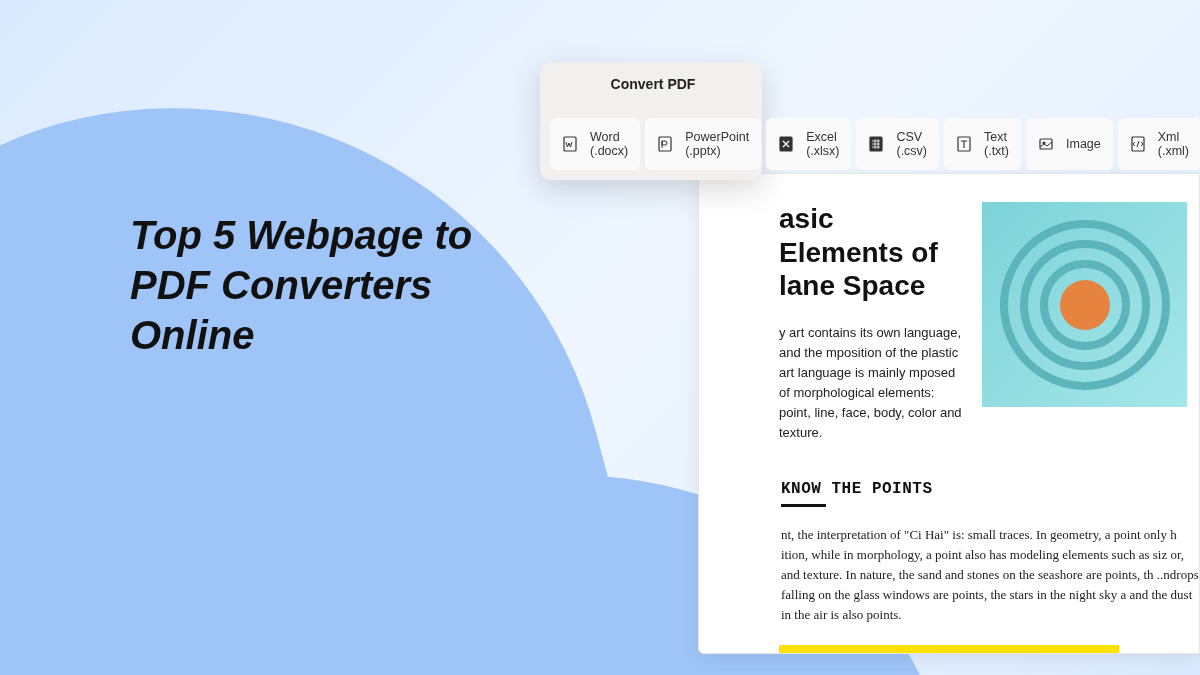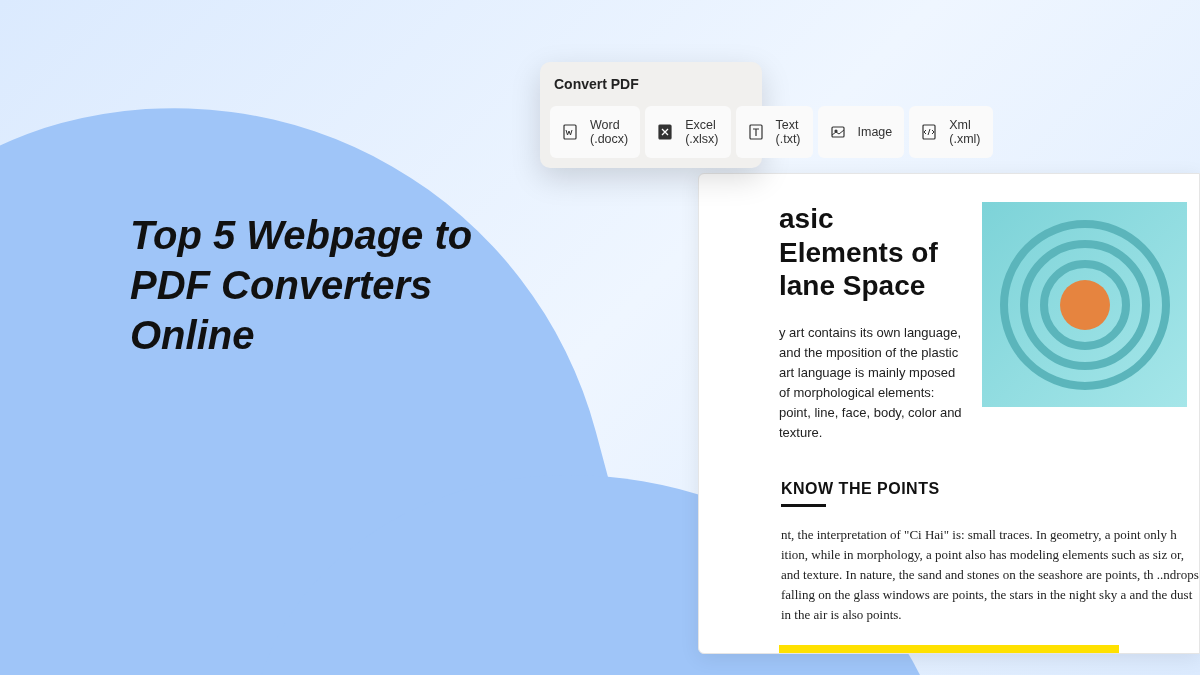--- a/index.html
+++ b/index.html
@@ -50,22 +50,23 @@
   background: #f1f0ee;
   border-radius: 10px;
   padding: 14px 10px 10px 10px;
   box-shadow: 0 10px 30px rgba(0,0,0,0.15);
   z-index: 5;
 }
 .panel-title {
   font-size: 14px;
   font-weight: 600;
   color: #222;
-  margin-bottom: 14px;
+  margin-bottom: 26px;
   padding-left: 4px;
+  text-align: center;
 }
 .opt-list { display: flex; flex-direction: row; gap: 5px; }
 .opt-item {
   background: #fafafa;
   border-radius: 6px;
   padding: 12px 12px;
   display: flex;
   align-items: center;
   gap: 12px;
   cursor: pointer;
@@ -134,21 +135,21 @@
 .c4 { width: 50px; height: 50px; left: 78px; top: 78px; background: #e6843f; border: none; }
 .doc-section {
   padding: 26px 0 0 82px;
 }
 .sec-heading {
   font-size: 16px;
   font-weight: 800;
   letter-spacing: 0.5px;
   color: #111;
   margin-bottom: 6px;
-  font-family: Liberation Sans, sans-serif;
+  font-family: Liberation Mono, monospace;
 }
 .sec-rule {
   width: 45px;
   height: 3px;
   background: #111;
   margin-bottom: 18px;
 }
 .sec-body {
   font-size: 13px;
   line-height: 1.55;
@@ -177,31 +178,49 @@
     <div class="opt-item">
       <span class="opt-icon">
         <svg viewBox="0 0 16 16" fill="none" stroke="#333" stroke-width="1.2">
             <rect x="2" y="1" width="12" height="14" rx="1"></rect>
             <path d="M4 6l1.5 5L7 7l1.5 4L10 6" stroke-width="1"></path>
           </svg>
       </span>
       <span class="opt-label">Word (.docx)</span>
     </div>
 
+    <div class="opt-item">
+      <span class="opt-icon">
+        <svg viewBox="0 0 16 16" fill="none" stroke="#333" stroke-width="1.2">
+            <rect x="2" y="1" width="12" height="14" rx="1"></rect>
+            <path d="M5 5h3a2 2 0 010 4H5V5zM5 5v7" stroke-width="1"></path>
+          </svg>
+      </span>
+      <span class="opt-label">PowerPoint (.pptx)</span>
+    </div>
 
     <div class="opt-item">
       <span class="opt-icon">
         <svg viewBox="0 0 16 16" fill="none" stroke="#333" stroke-width="1.2">
             <rect x="2" y="1" width="12" height="14" rx="1" fill="#333"></rect>
             <path d="M5 5l6 6M11 5l-6 6" stroke="#fff" stroke-width="1.3"></path>
           </svg>
       </span>
       <span class="opt-label">Excel (.xlsx)</span>
     </div>
 
+    <div class="opt-item">
+      <span class="opt-icon">
+        <svg viewBox="0 0 16 16" fill="none" stroke="#333" stroke-width="1.2">
+            <rect x="2" y="1" width="12" height="14" rx="1" fill="#333"></rect>
+            <path d="M4 5h8M4 8h8M4 11h8M7 3v10M10 3v10" stroke="#fff" stroke-width="0.8"></path>
+          </svg>
+      </span>
+      <span class="opt-label">CSV (.csv)</span>
+    </div>
 
 
     <div class="opt-item">
       <span class="opt-icon">
         <svg viewBox="0 0 16 16" fill="none" stroke="#333" stroke-width="1.2">
             <rect x="2" y="1" width="12" height="14" rx="1"></rect>
             <path d="M5 5h6M8 5v7" stroke-width="1.2"></path>
           </svg>
       </span>
       <span class="opt-label">Text (.txt)</span>

